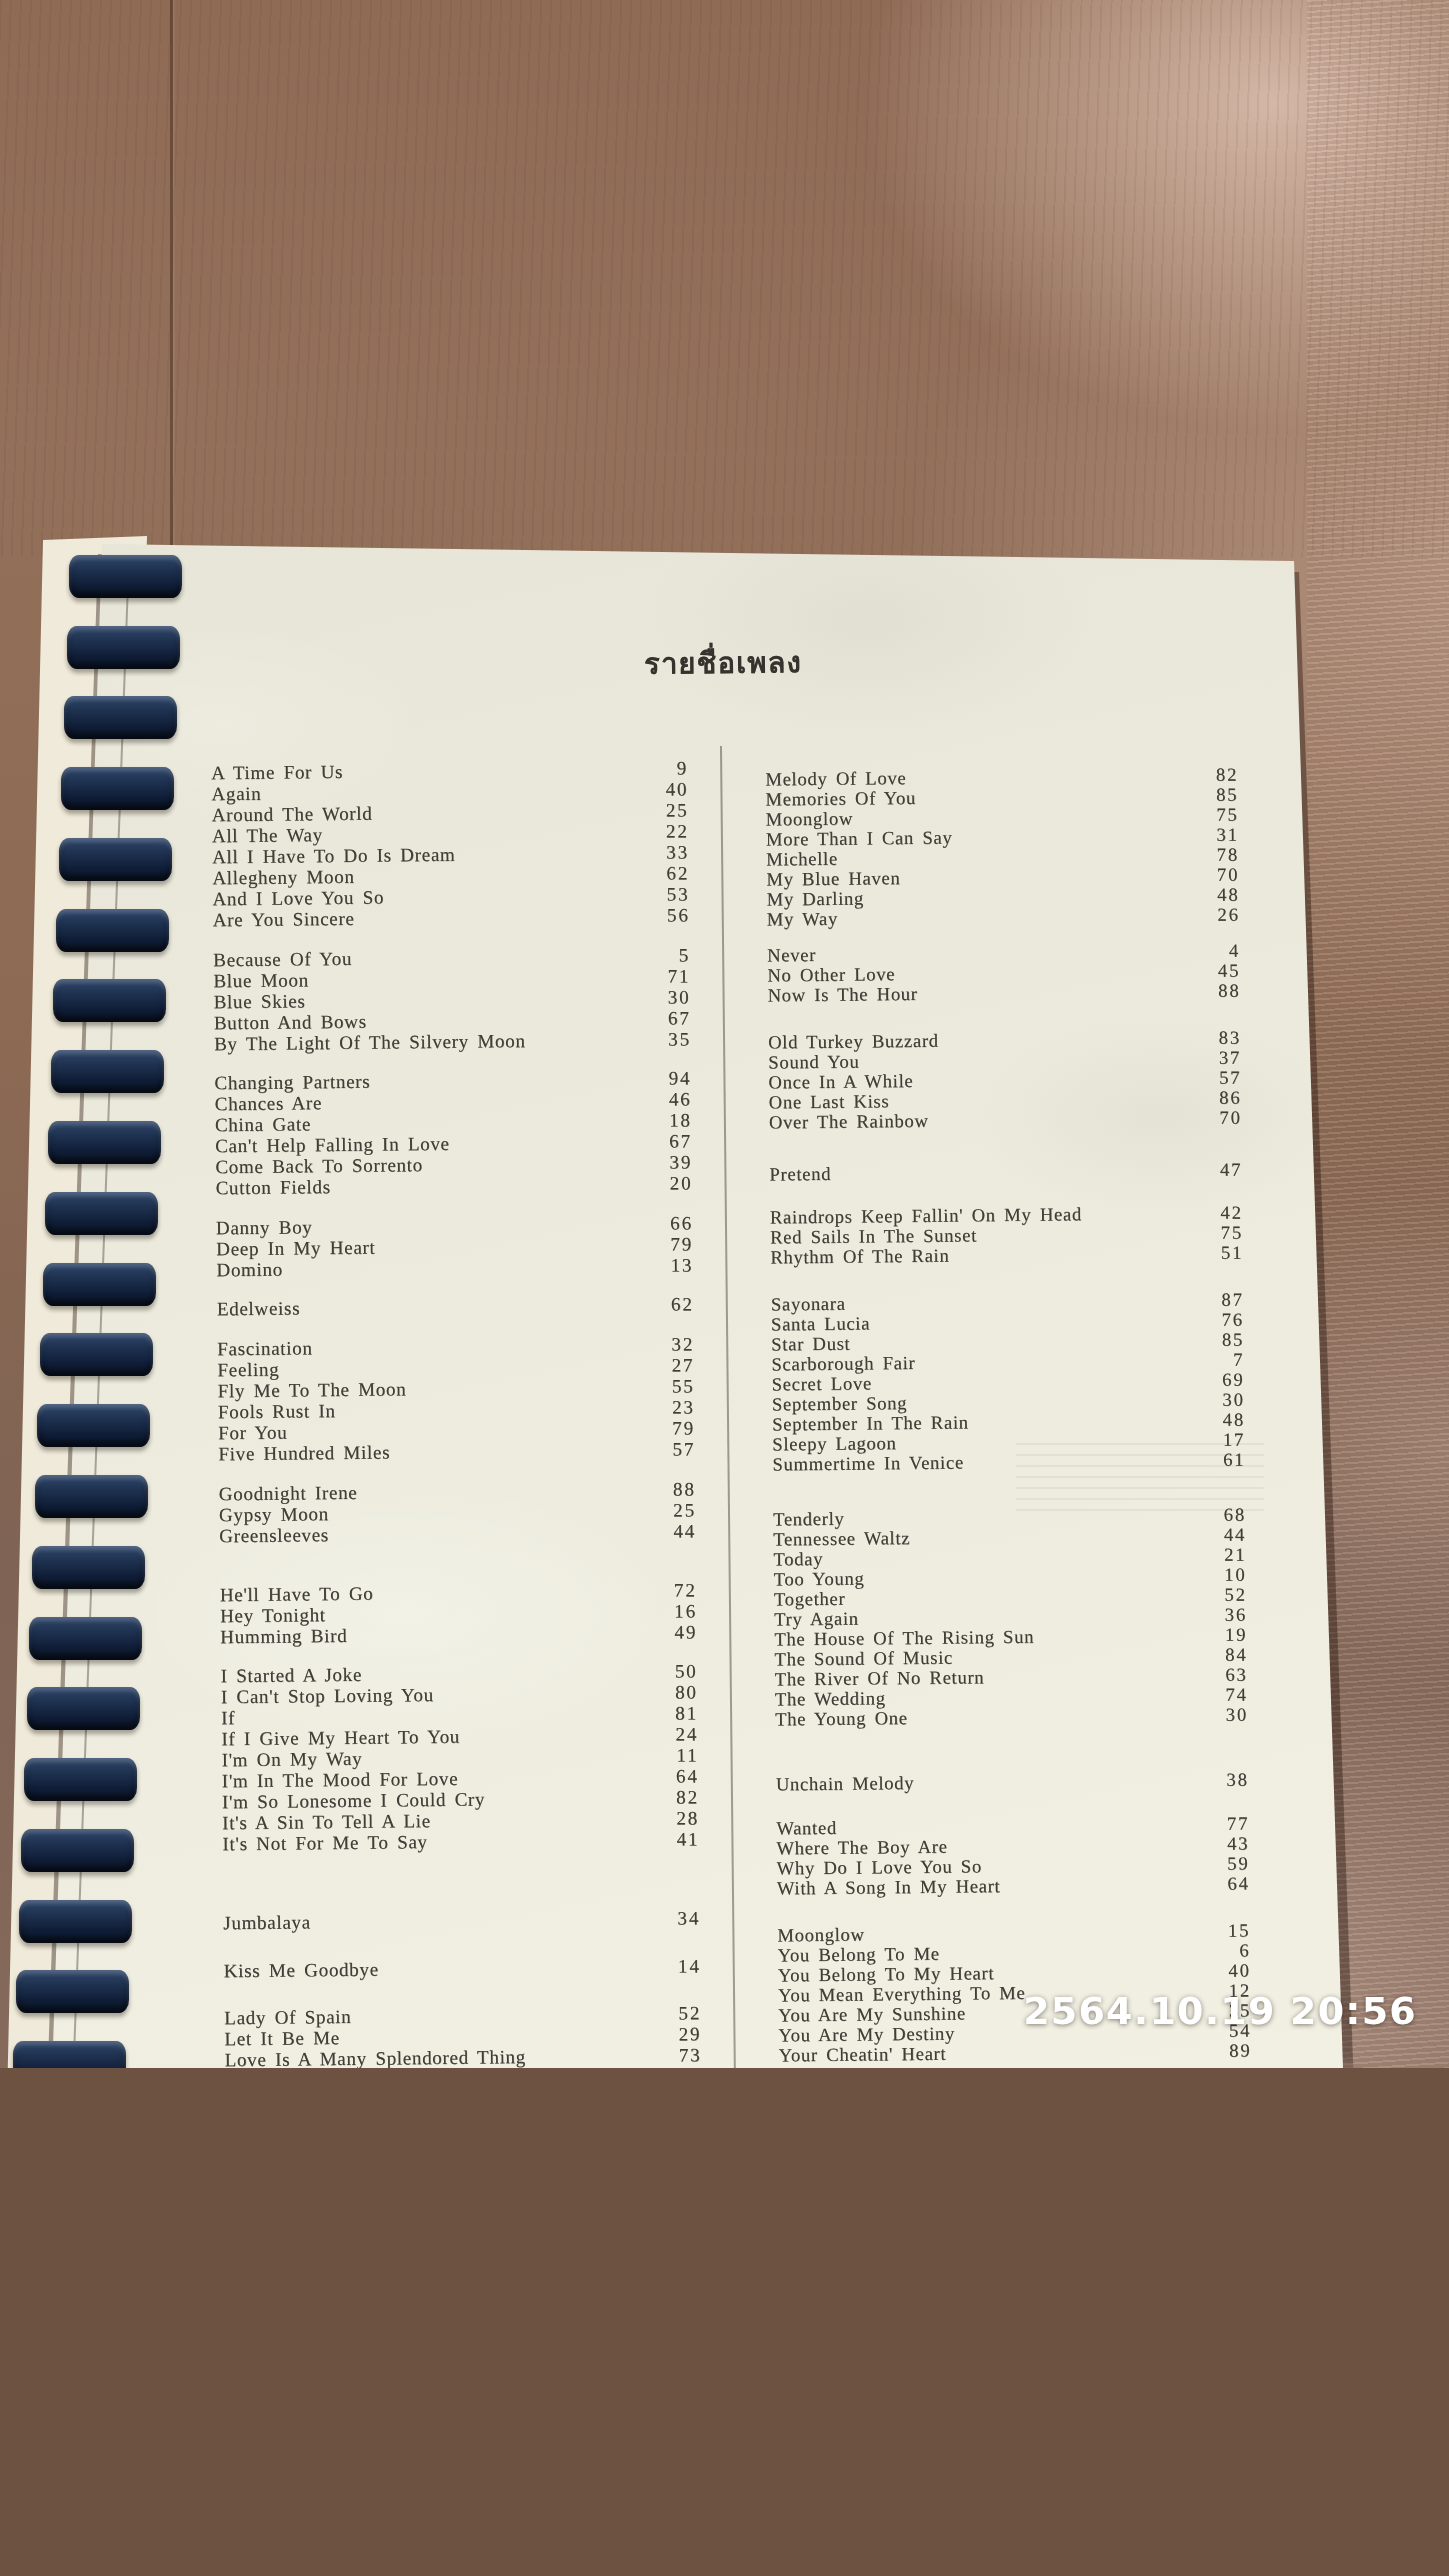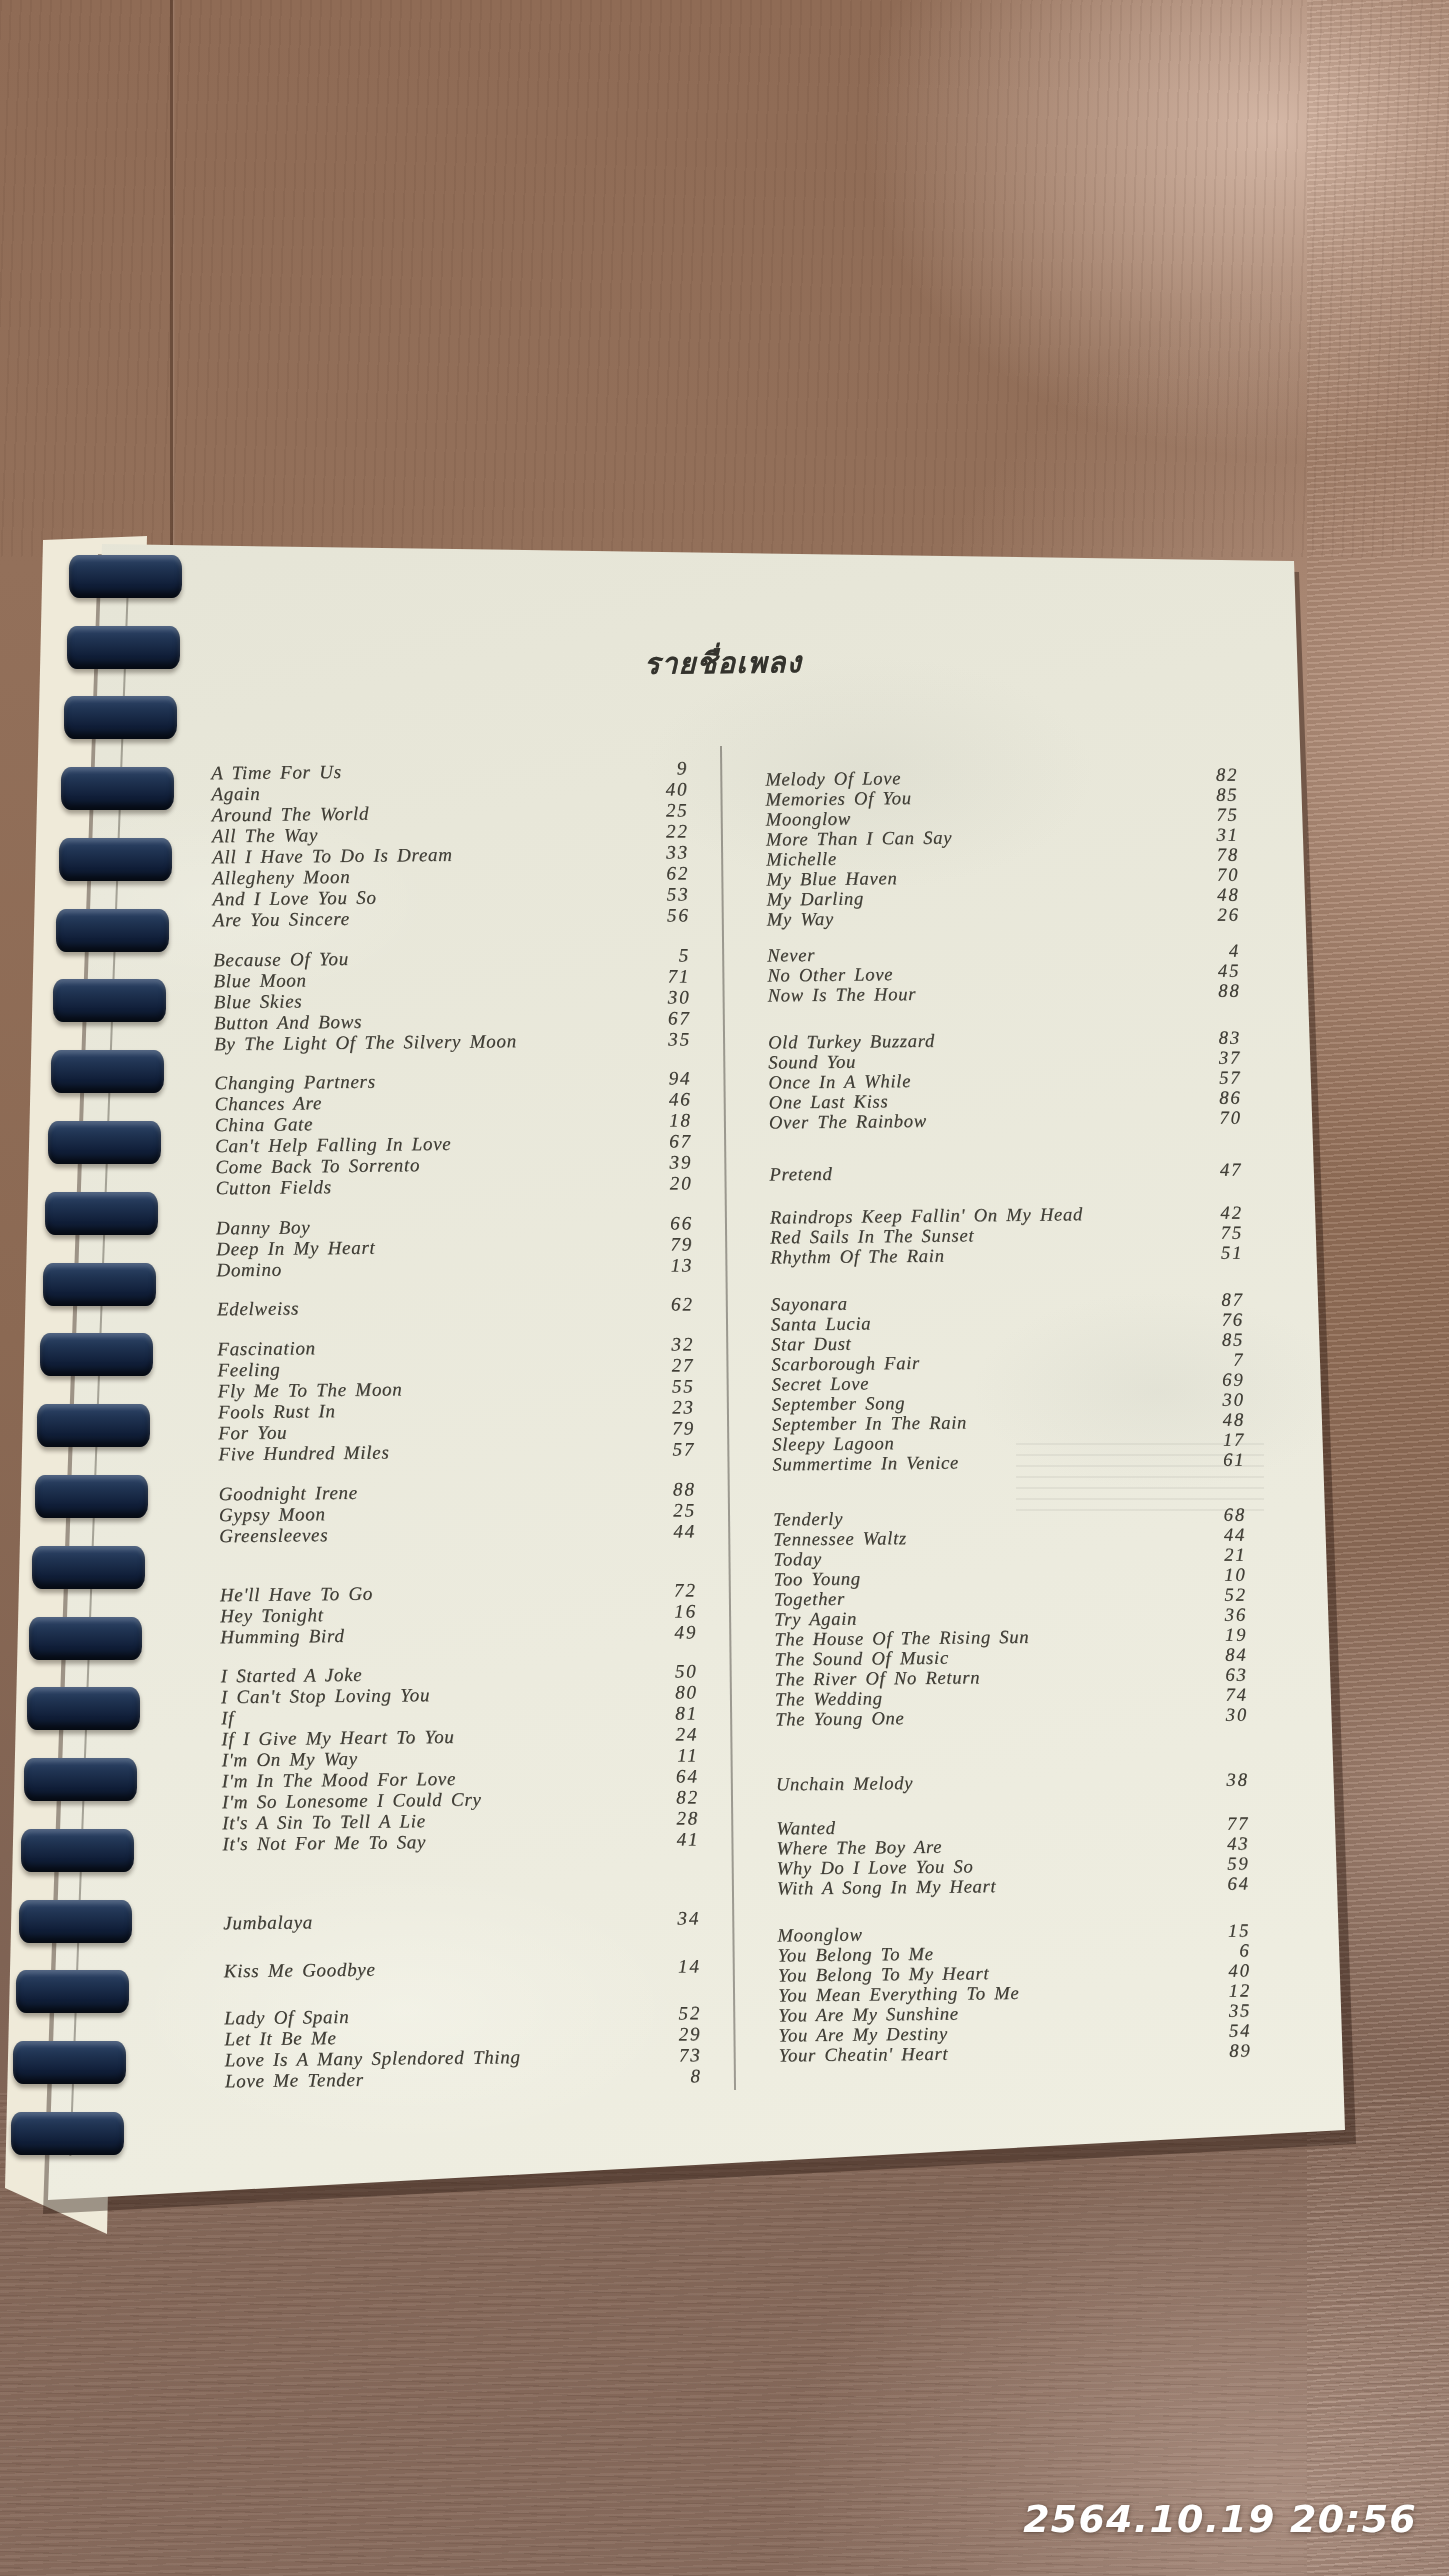--- a/index.html
+++ b/index.html
@@ -1,25 +1,24 @@
 <!DOCTYPE html>
 <html style="font-size:10px"><head>
 <meta charset="utf-8">
 <style>
   html,body{margin:0;padding:0;background:#6d5242;}
   .photo{
-    position:relative;width:1449px;height:2576px;overflow:hidden;
+    position:relative;width:1449px;height:2068px;overflow:hidden;
     font-family:"Liberation Serif",serif;
     background:
       radial-gradient(588px 471px at 88% 5%, rgba(255,230,216,.62), rgba(255,230,216,0) 70%),
       radial-gradient(929px 743px at 104% 28%, rgba(233,203,188,.42), rgba(233,203,188,0) 65%),
       radial-gradient(805px 588px at 88% 97%, rgba(226,199,185,.38), rgba(226,199,185,0) 62%),
       radial-gradient(557px 433px at 100% 70%, rgba(222,192,177,.30), rgba(222,192,177,0) 60%),
       linear-gradient(180deg,#8f6b55 0%,#93705a 22%,#8b6953 52%,#7f6354 76%,#85695b 100%);
-    font-style: italic;
   }
   .grain-v{position:absolute;left:0;top:0;width:1449px;height:557px;
     background:repeating-linear-gradient(92deg, rgba(58,33,22,.07) 0 1.9px, rgba(0,0,0,0) 1.9px 10px);}
   .grain-h{position:absolute;left:0;top:2093px;width:1449px;height:483px;
     background:
       repeating-linear-gradient(178deg, rgba(255,236,222,.07) 0 2.5px, rgba(0,0,0,0) 2.5px 6.8px),
       repeating-linear-gradient(2deg, rgba(48,28,18,.09) 0 1.2px, rgba(0,0,0,0) 1.2px 8px);}
   .right-band{position:absolute;left:1307px;top:0;width:142px;height:2576px;opacity:.65;
     background:repeating-linear-gradient(176deg, rgba(255,232,218,.22) 0 1.9px, rgba(116,88,72,.16) 1.9px 5.6px);}
   .seam{position:absolute;left:170px;top:0;width:2.5px;height:546px;

